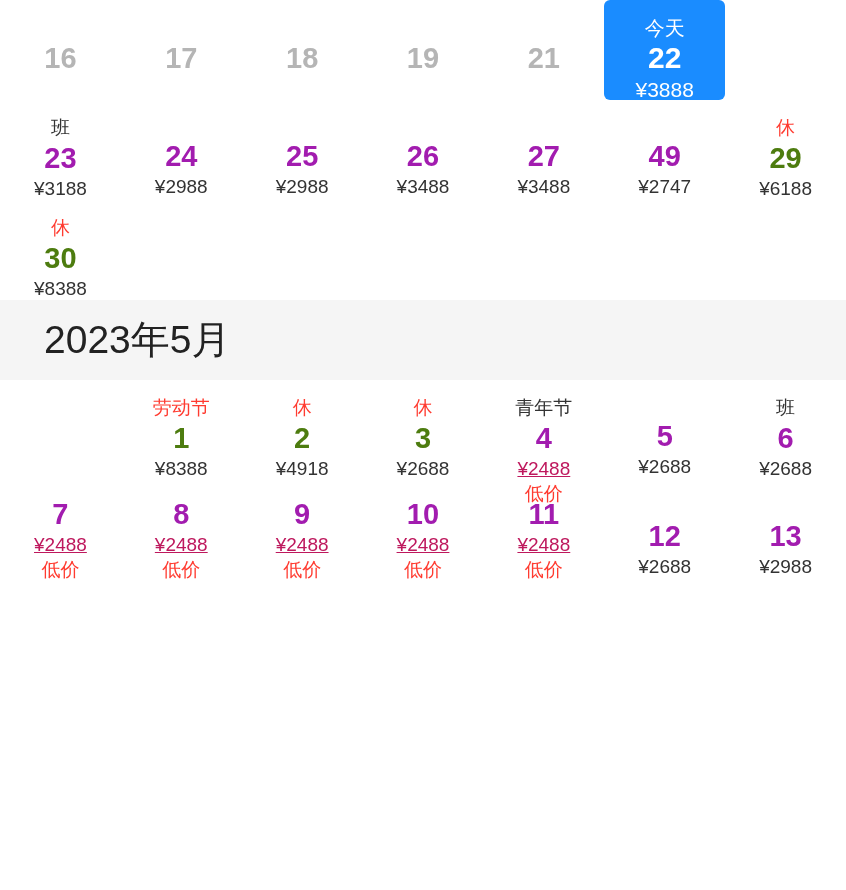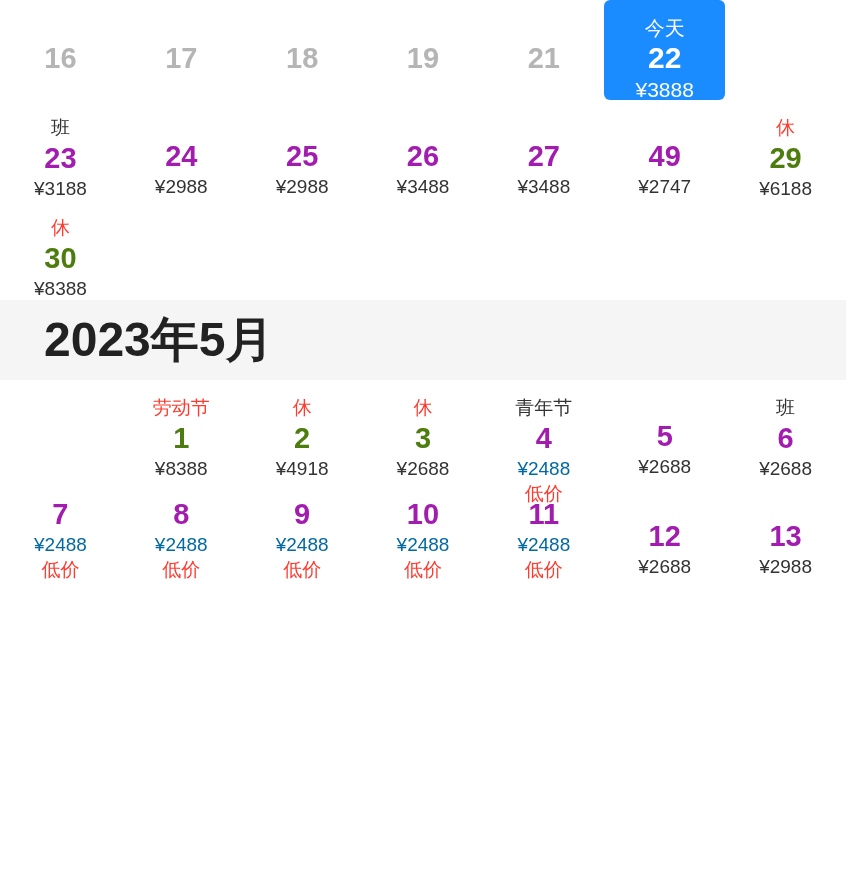--- a/index.html
+++ b/index.html
@@ -41,21 +41,21 @@
     line-height: 36px;
     color: #a21caf;
   }
   .cell .day.muted { color: #b5b5b5; }
   .cell .day.red { color: #4d7c0f; }
   .cell .price {
     font-size: 19px;
     line-height: 26px;
     color: #333;
   }
-  .cell .price.red { color: #0369a1; }
+  .cell .price.red { color: #be185d; text-decoration: underline; }
   .cell .tag {
     font-size: 19px;
     line-height: 24px;
     color: #ff3b30;
   }
   
   .cell.selected {
     background: #1a8cff;
     border-radius: 6px;
   }
@@ -71,22 +71,22 @@
   .cell.selected .tag { color: #ffffff; font-size: 14px; line-height: 28px; text-align: right; }
 
   .month-header {
     background: #f5f5f5;
     height: 80px;
     display: flex;
     align-items: center;
     padding-left: 44px;
   }
   .month-header .title {
-    font-size: 48px;
-    font-weight: bold;
+    font-size: 39px;
+    font-weight: normal;
     color: #222;
   }
   .empty-cell { height: 100px; }
 </style>
 </head>
 <body>
 
 <div class="calendar">
   <div id="april-weeks">
       <div class="week">

